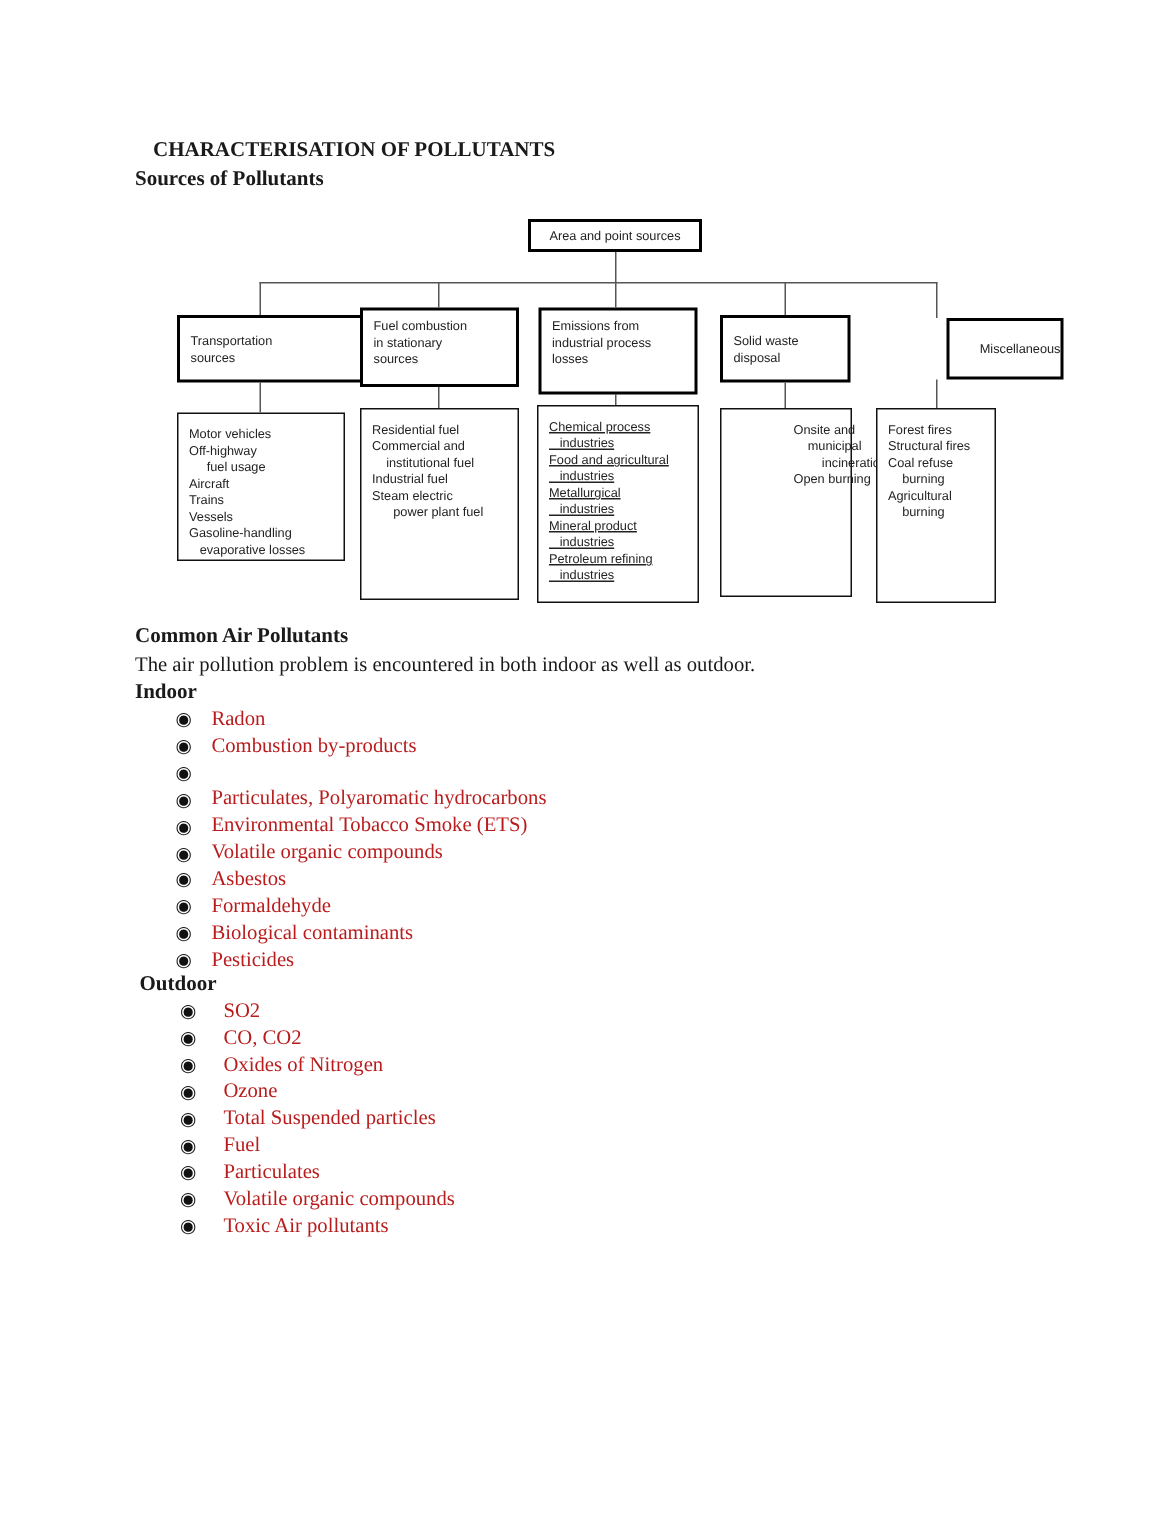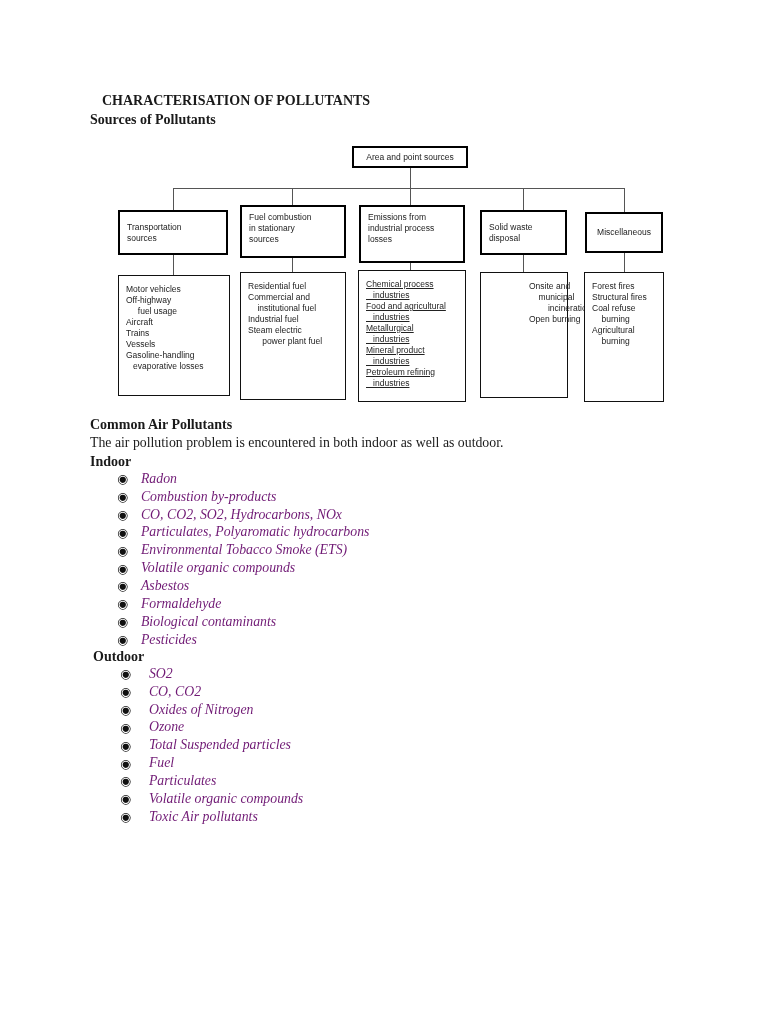--- a/index.html
+++ b/index.html
@@ -10,31 +10,31 @@
   .abs{position:absolute;}
   .h-bold{font-weight:bold;font-size:14px;line-height:18px;}
   .body-text{font-size:13.8px;line-height:18px;}
   
   .fc-box{position:absolute;background:#fff;border:2px solid #000;box-sizing:border-box;
     font-family:"Liberation Sans", sans-serif;font-size:8.5px;line-height:11px;color:#222;}
   .fc-box.thin{border-width:1px;border-color:#111;}
   .label,.boxtext{white-space:pre;}
   .pad6{padding:5px 0 12px 7px;}
   .pad10{padding:10px 0 0 7px;}
-  .padc{display:flex;align-items:center;justify-content:center;text-align:center;}
+  .padc{display:flex;align-items:center;justify-content:flex-end;text-align:center;margin-left:46px;}
   .padlist{padding:8px 0 0 7px;}
   .root-box{display:flex;align-items:center;justify-content:center;}
   .vline,.hline{position:absolute;background:#555;}
   .vline{width:1px;}
   .hline{height:1px;}
   
   .blist{position:absolute;list-style:none;margin:0;padding:0;}
   .blist li{height:17.85px;display:flex;align-items:center;}
   .bullet{font-family:"DejaVu Sans", sans-serif;font-size:12.5px;color:#111;flex:0 0 auto;}
-  .li-text{font-size:13.8px;color:#701a75;font-style:italic;}
+  .li-text{font-size:13.8px;color:#b91c1c;}
   .gap-indoor .li-text{margin-left:13px;}
   .gap-outdoor .li-text{margin-left:18px;}
 </style>
 </head>
 <body>
 
 <div class="abs h-bold" style="left:90px;top:92px;margin-left:12px;">CHARACTERISATION OF POLLUTANTS</div>
 <div class="abs h-bold" style="left:90px;top:111px;">Sources of Pollutants</div>
 
 <div class="fc-box root-box" style="left:352px;top:146px;width:116px;height:22px;">
@@ -47,21 +47,21 @@
 <div class="vline" style="left:292px;top:188px;height:17px;"></div>
 <div class="vline" style="left:410px;top:188px;height:17px;"></div>
 <div class="vline" style="left:523px;top:188px;height:22px;"></div>
 <div class="vline" style="left:624px;top:188px;height:24px;"></div>
 <div class="vline" style="left:173px;top:255px;height:20px;"></div>
 <div class="vline" style="left:292px;top:258px;height:14px;"></div>
 <div class="vline" style="left:410px;top:258px;height:12px;"></div>
 <div class="vline" style="left:523px;top:255px;height:17px;"></div>
 <div class="vline" style="left:624px;top:253px;height:19px;"></div>
 
-<div class="fc-box pad10" style="left:118px;top:210px;width:110px;height:45px;">
+<div class="fc-box pad10" style="left:118px;top:210px;width:124px;height:45px;">
   <span class="label">Transportation
 sources</span>
 </div>
 <div class="fc-box pad6" style="left:240px;top:205px;width:106px;height:53px;">
   <span class="label">Fuel combustion
 in stationary
 sources</span>
 </div>
 <div class="fc-box pad6" style="left:359px;top:205px;width:106px;height:58px;">
   <span class="label">Emissions from
@@ -69,21 +69,21 @@
 losses</span>
 </div>
 <div class="fc-box pad10" style="left:480px;top:210px;width:87px;height:45px;">
   <span class="label">Solid waste
 disposal</span>
 </div>
 <div class="fc-box padc" style="left:585px;top:212px;width:78px;height:41px;">
   <span class="label">Miscellaneous</span>
 </div>
 
-<div class="fc-box thin padlist" style="left:118px;top:275px;width:112px;height:121px;">
+<div class="fc-box thin padlist" style="left:118px;top:275px;width:112px;height:99px;">
   <span class="boxtext">Motor vehicles
 Off-highway
      fuel usage
 Aircraft
 Trains
 Vessels
 Gasoline-handling
    evaporative losses</span>
 </div>
 <div class="fc-box thin padlist" style="left:240px;top:272px;width:106px;height:128px;">
@@ -129,21 +129,20 @@
   <li>
       <span class="bullet">◉</span>
       <span class="li-text">Radon</span>
     </li>
   <li>
       <span class="bullet">◉</span>
       <span class="li-text">Combustion by-products</span>
     </li>
   <li>
       <span class="bullet">◉</span>
-      <span class="li-text">CO, CO2, SO2, Hydrocarbons, NOx</span>
     </li>
   <li>
       <span class="bullet">◉</span>
       <span class="li-text">Particulates, Polyaromatic hydrocarbons</span>
     </li>
   <li>
       <span class="bullet">◉</span>
       <span class="li-text">Environmental Tobacco Smoke (ETS)</span>
     </li>
   <li>

